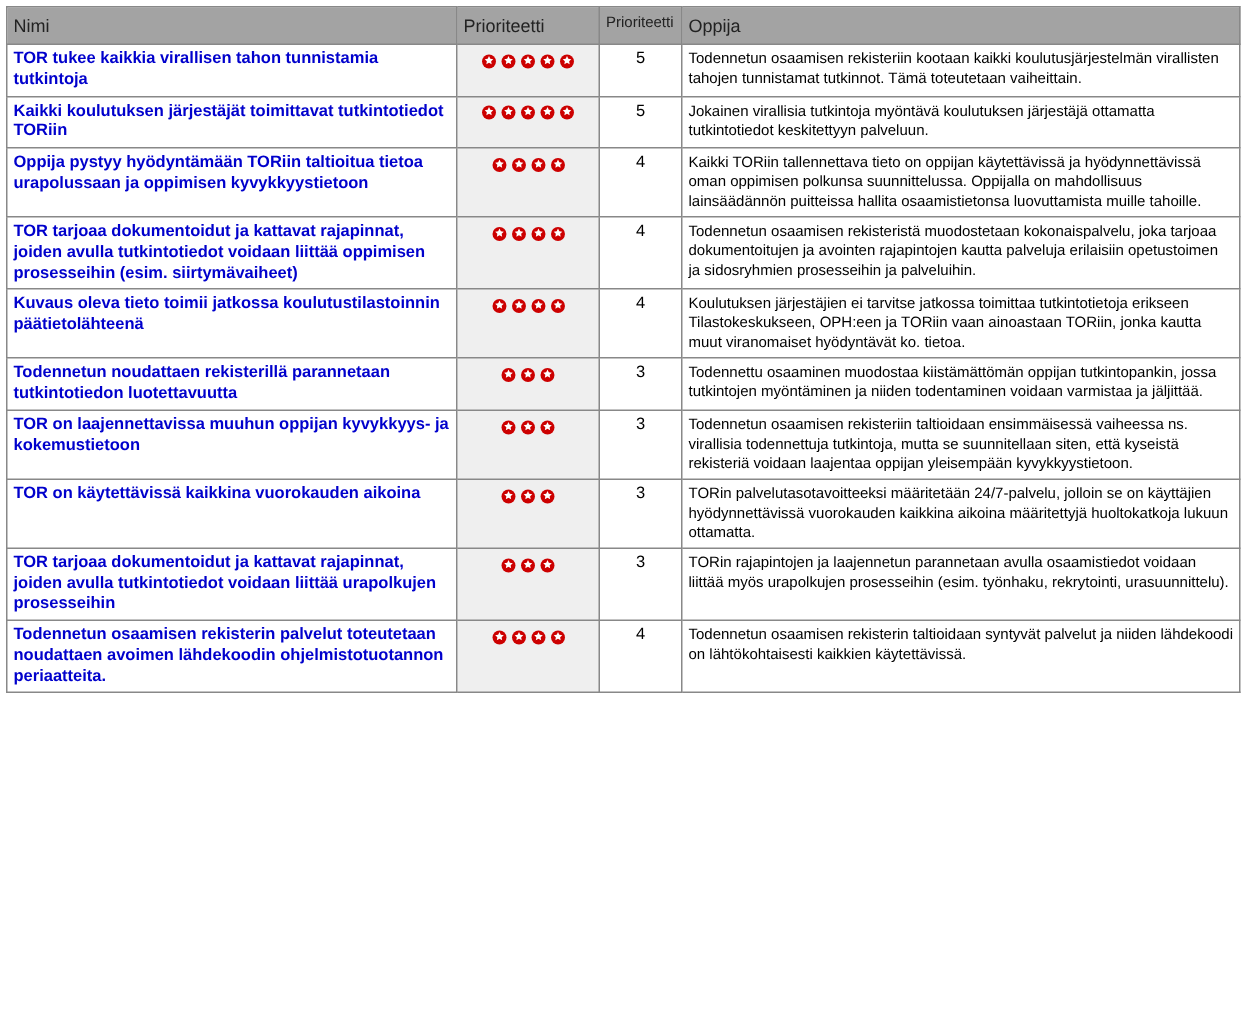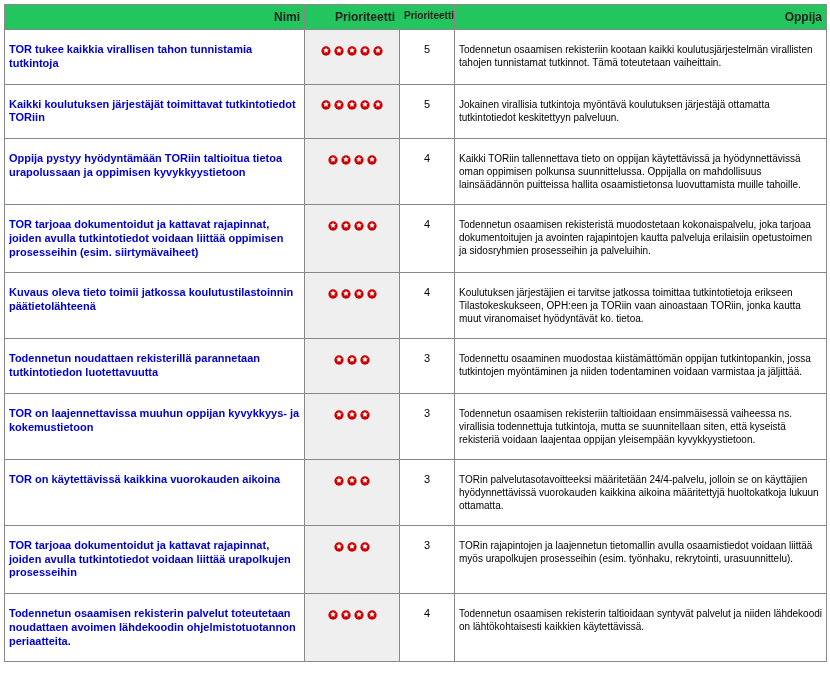--- a/index.html
+++ b/index.html
@@ -9,28 +9,28 @@
     font-size: 11px;
     background: #fff;
   }
   table {
     width: 822px;
     border-collapse: collapse;
     table-layout: fixed;
   }
   th, td {
     border: 1px solid #888;
-    padding: 13px 4px;
+    padding: 3px 4px;
     vertical-align: top;
   }
   th {
-    background: #22c55e;
+    background: #a3a3a3;
     color: #222;
-    font-weight: bold;
-    text-align: right;
+    font-weight: normal;
+    text-align: left;
     font-size: 12px;
     padding: 5px 4px;
   }
   col.c1 { width: 300px; }
   col.c2 { width: 95px; }
   col.c3 { width: 55px; }
   col.c4 { width: 372px; }
   td.name {
     color: #0000cc;
     font-weight: bold;
@@ -213,36 +213,36 @@
             <circle cx="8" cy="8" r="6.2" fill="#cc0000"></circle>
             <path fill="#ffffff" d="M8 3.2l1.18 2.39 2.64.38-1.91 1.86.45 2.63L8 9.22l-2.36 1.24.45-2.63L4.18 5.97l2.64-.38z"></path>
           </svg><svg class="star" viewBox="0 0 16 16">
             <circle cx="8" cy="8" r="6.2" fill="#cc0000"></circle>
             <path fill="#ffffff" d="M8 3.2l1.18 2.39 2.64.38-1.91 1.86.45 2.63L8 9.22l-2.36 1.24.45-2.63L4.18 5.97l2.64-.38z"></path>
           </svg><svg class="star" viewBox="0 0 16 16">
             <circle cx="8" cy="8" r="6.2" fill="#cc0000"></circle>
             <path fill="#ffffff" d="M8 3.2l1.18 2.39 2.64.38-1.91 1.86.45 2.63L8 9.22l-2.36 1.24.45-2.63L4.18 5.97l2.64-.38z"></path>
           </svg></td>
         <td class="num">3</td>
-        <td class="desc">TORin palvelutasotavoitteeksi määritetään 24/4-palvelu, jolloin se on käyttäjien hyödynnettävissä vuorokauden kaikkina aikoina määritettyjä huoltokatkoja lukuun ottamatta.</td>
+        <td class="desc">TORin palvelutasotavoitteeksi määritetään 24/7-palvelu, jolloin se on käyttäjien hyödynnettävissä vuorokauden kaikkina aikoina määritettyjä huoltokatkoja lukuun ottamatta.</td>
       </tr>
       <tr>
         <td class="name">TOR tarjoaa dokumentoidut ja kattavat rajapinnat, joiden avulla tutkintotiedot voidaan liittää urapolkujen prosesseihin</td>
         <td class="prio"><svg class="star" viewBox="0 0 16 16">
             <circle cx="8" cy="8" r="6.2" fill="#cc0000"></circle>
             <path fill="#ffffff" d="M8 3.2l1.18 2.39 2.64.38-1.91 1.86.45 2.63L8 9.22l-2.36 1.24.45-2.63L4.18 5.97l2.64-.38z"></path>
           </svg><svg class="star" viewBox="0 0 16 16">
             <circle cx="8" cy="8" r="6.2" fill="#cc0000"></circle>
             <path fill="#ffffff" d="M8 3.2l1.18 2.39 2.64.38-1.91 1.86.45 2.63L8 9.22l-2.36 1.24.45-2.63L4.18 5.97l2.64-.38z"></path>
           </svg><svg class="star" viewBox="0 0 16 16">
             <circle cx="8" cy="8" r="6.2" fill="#cc0000"></circle>
             <path fill="#ffffff" d="M8 3.2l1.18 2.39 2.64.38-1.91 1.86.45 2.63L8 9.22l-2.36 1.24.45-2.63L4.18 5.97l2.64-.38z"></path>
           </svg></td>
         <td class="num">3</td>
-        <td class="desc">TORin rajapintojen ja laajennetun tietomallin avulla osaamistiedot voidaan liittää myös urapolkujen prosesseihin (esim. työnhaku, rekrytointi, urasuunnittelu).</td>
+        <td class="desc">TORin rajapintojen ja laajennetun parannetaan avulla osaamistiedot voidaan liittää myös urapolkujen prosesseihin (esim. työnhaku, rekrytointi, urasuunnittelu).</td>
       </tr>
       <tr>
         <td class="name">Todennetun osaamisen rekisterin palvelut toteutetaan noudattaen avoimen lähdekoodin ohjelmistotuotannon periaatteita.</td>
         <td class="prio"><svg class="star" viewBox="0 0 16 16">
             <circle cx="8" cy="8" r="6.2" fill="#cc0000"></circle>
             <path fill="#ffffff" d="M8 3.2l1.18 2.39 2.64.38-1.91 1.86.45 2.63L8 9.22l-2.36 1.24.45-2.63L4.18 5.97l2.64-.38z"></path>
           </svg><svg class="star" viewBox="0 0 16 16">
             <circle cx="8" cy="8" r="6.2" fill="#cc0000"></circle>
             <path fill="#ffffff" d="M8 3.2l1.18 2.39 2.64.38-1.91 1.86.45 2.63L8 9.22l-2.36 1.24.45-2.63L4.18 5.97l2.64-.38z"></path>
           </svg><svg class="star" viewBox="0 0 16 16">

